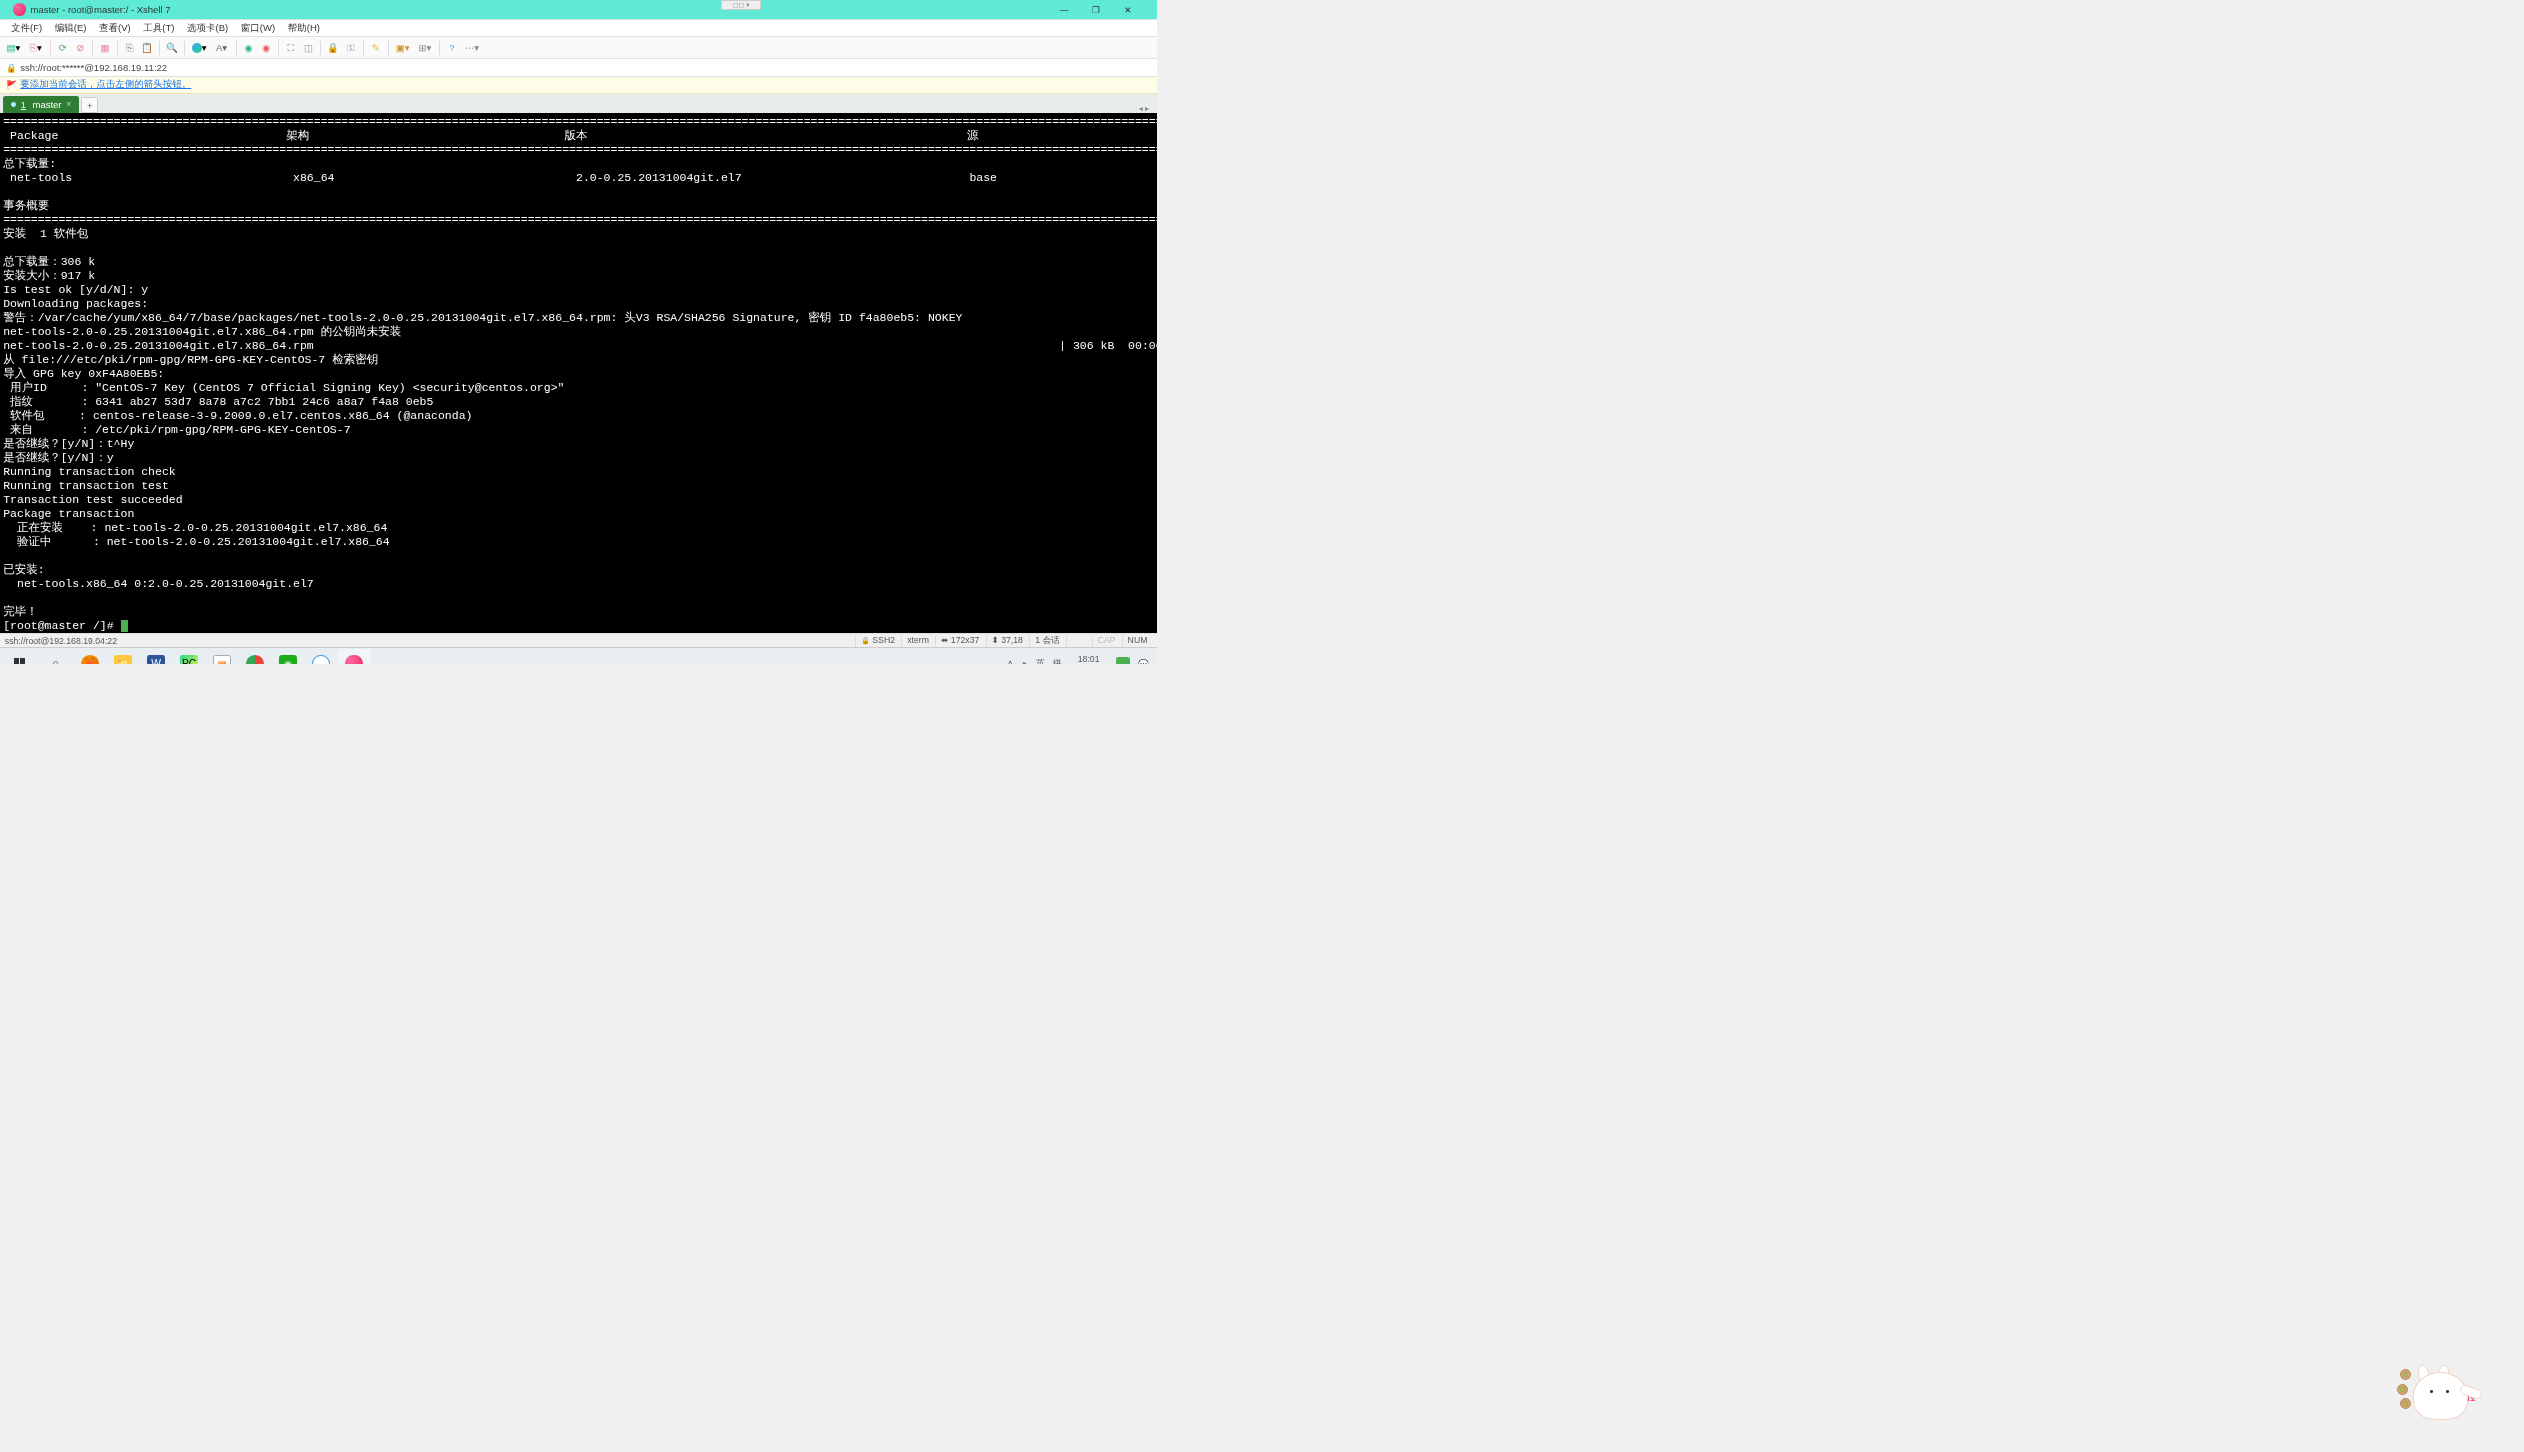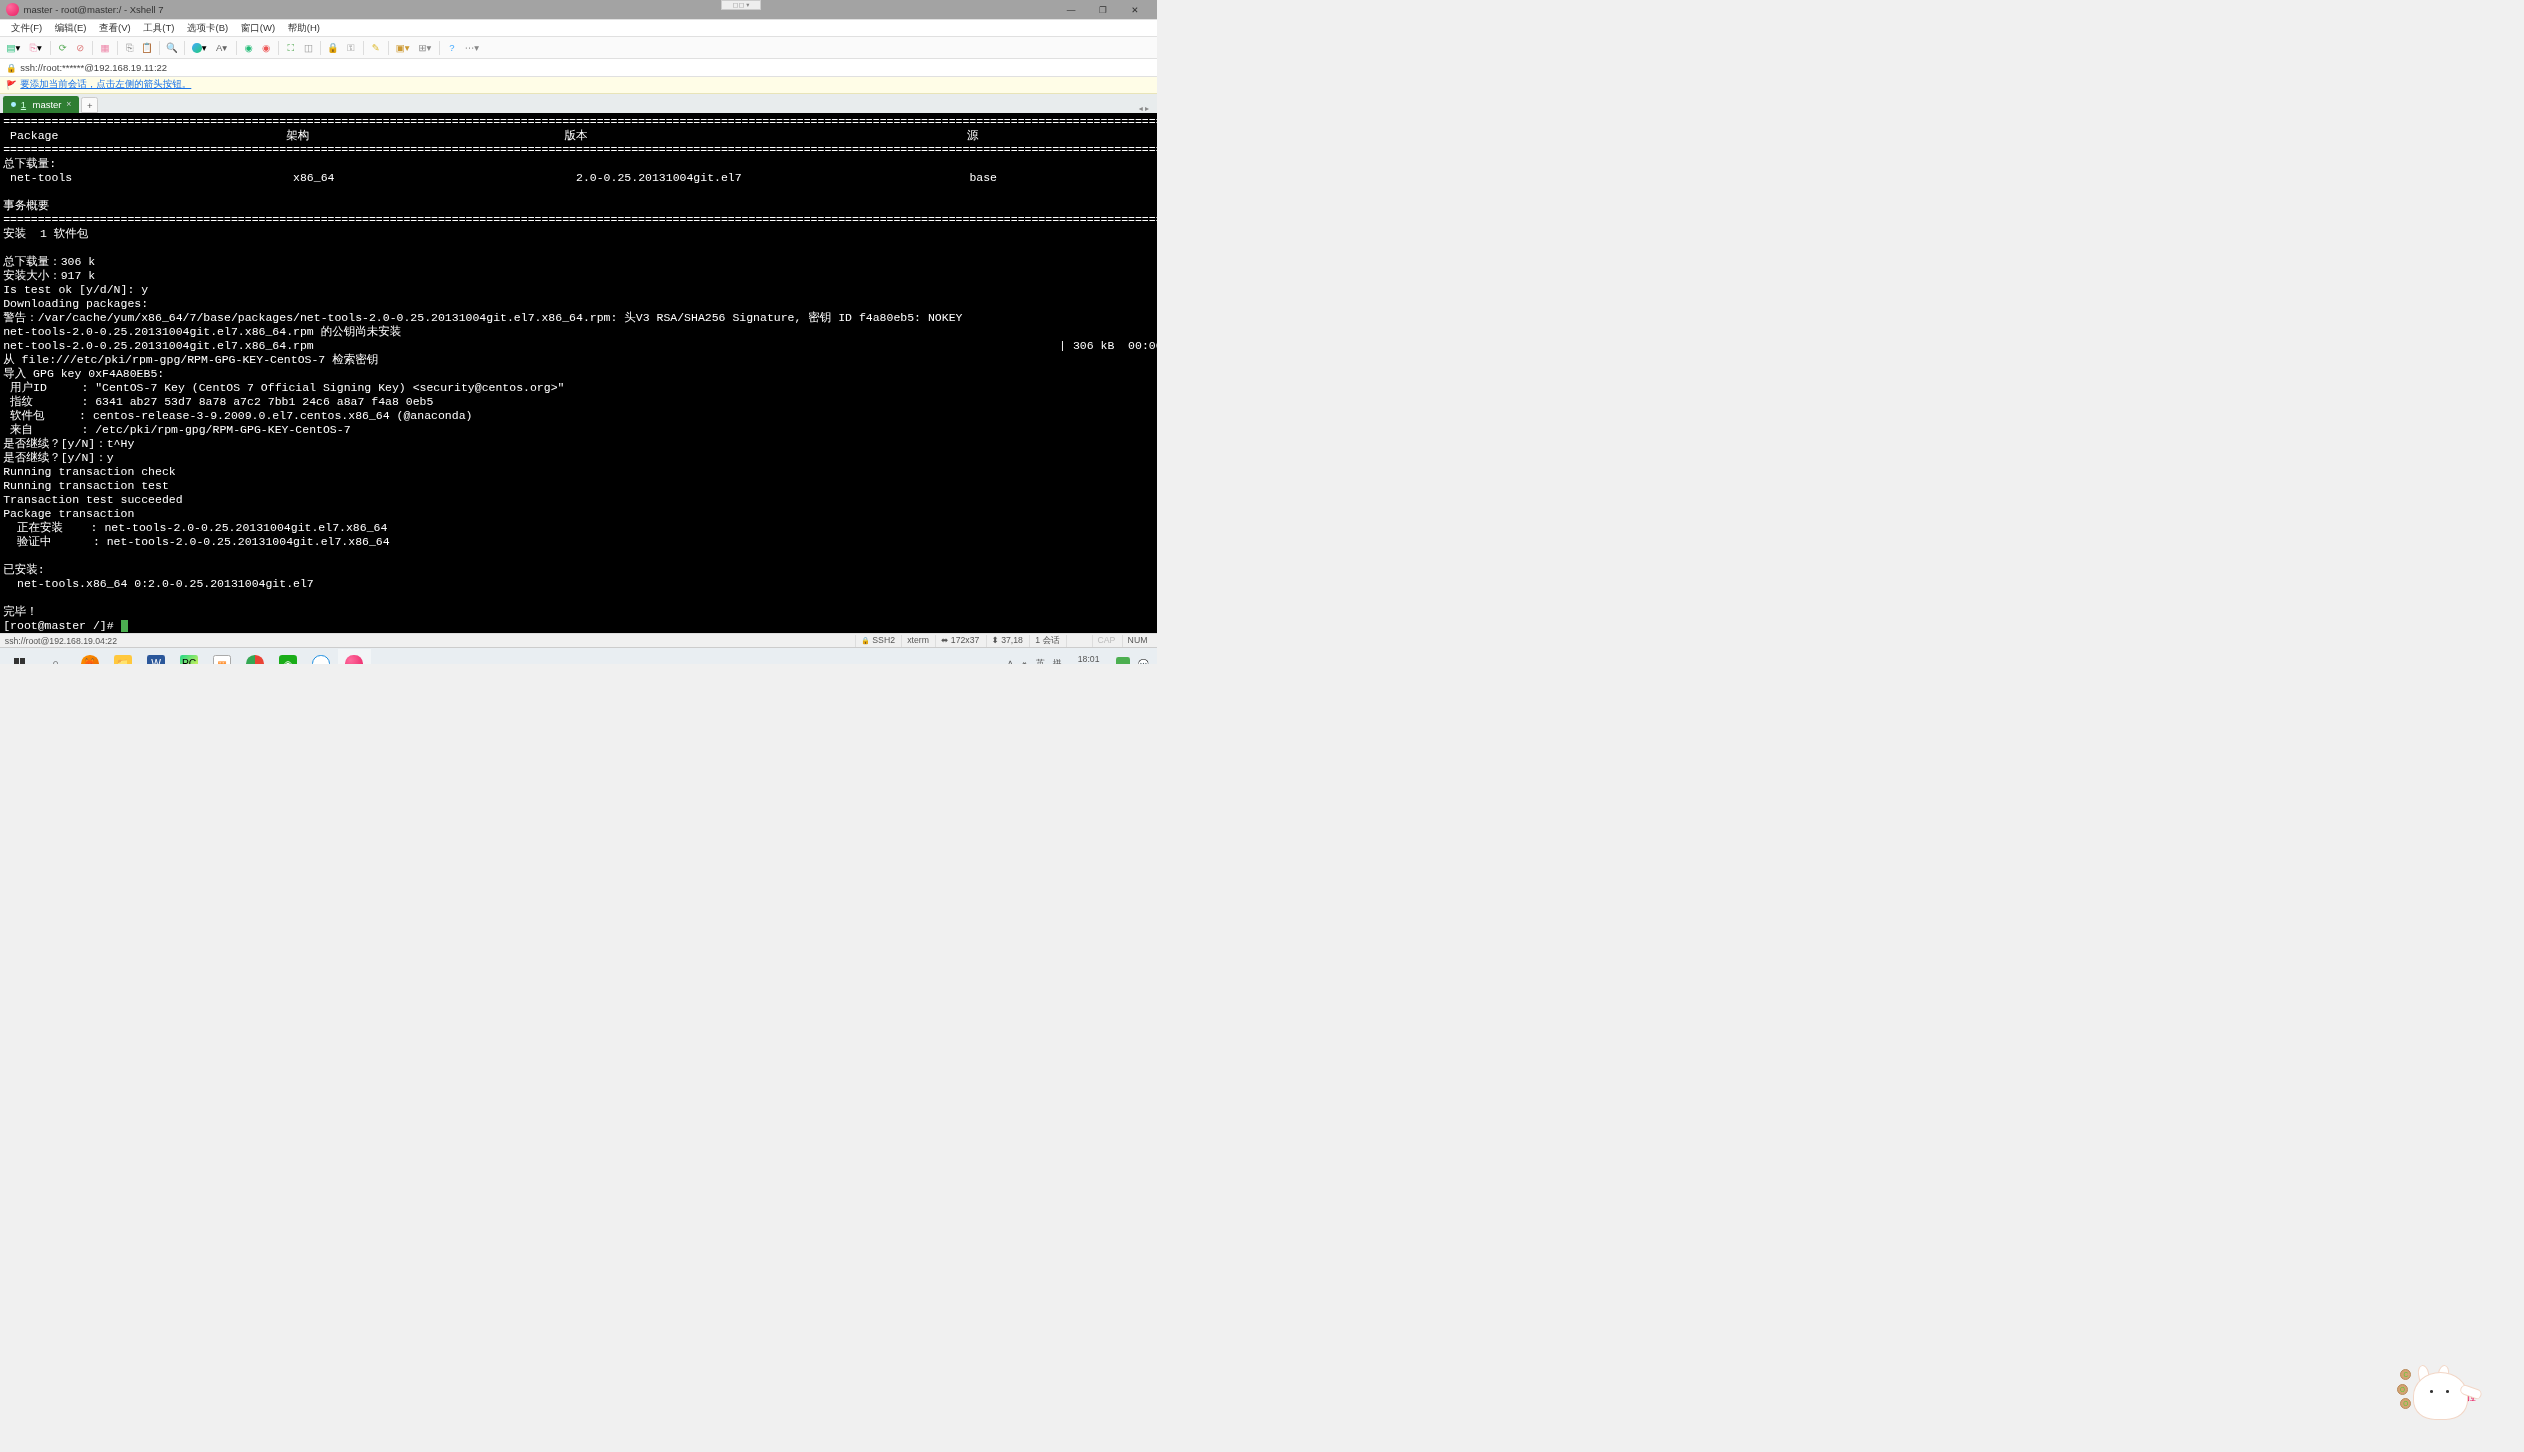--- a/index.html
+++ b/index.html
@@ -1,19 +1,19 @@
 <!DOCTYPE html>
 <html style="font-size:12.7px"><head>
 <meta charset="utf-8">
 <style>
 * { margin: 0; padding: 0; box-sizing: border-box; }
 body { font-family: 'Microsoft YaHei', 'Segoe UI', Tahoma, sans-serif; font-size: 9.5px; background: #f0f0f0; overflow: hidden; width: 1157px; height: 664px; }
 
 
-.titlebar { height: 20px; background: #a3a3a3; display: flex; align-items: center; padding: 0 6px; border-bottom: 0.8px solid #e0e0e0; }
+.titlebar { height: 20px; background: #5eead4; display: flex; align-items: center; padding: 0 13px; border-bottom: 0.8px solid #e0e0e0; }
 .titlebar .app-icon { width: 12.7px; height: 12.7px; background: radial-gradient(circle at 30% 30%, #ff6b9d, #e91e63); border-radius: 50%; margin-right: 4.8px; }
 .titlebar .title-text { flex: 1; font-size: 9.5px; color: #333; }
 .titlebar .win-controls { display: flex; }
 .titlebar .win-btn { width: 32px; height: 20px; display: flex; align-items: center; justify-content: center; font-size: 8.7px; color: #333; cursor: default; }
 
 
 .watermark { position:absolute; left:721px; top:0; width:40px; height:9.5px; background:#eee; border:0.8px solid #ccc; display:flex; align-items:center; justify-content:center; gap:3.2px; font-size:6.3px; color:#888; }
 
 
 .menubar { height: 17.4px; background: #fff; display: flex; align-items: center; padding: 0 4.8px; border-bottom: 0.8px solid #e0e0e0; }

